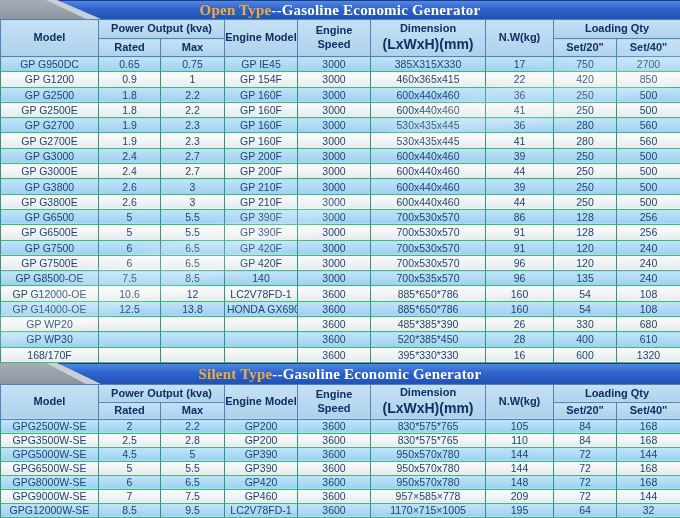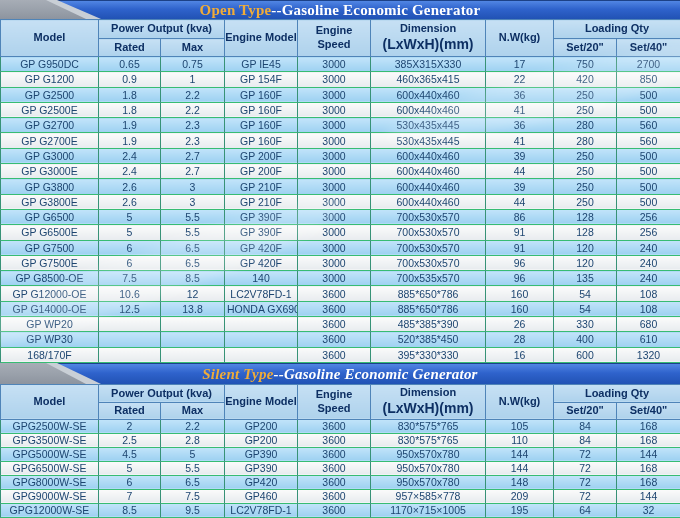--- a/index.html
+++ b/index.html
@@ -1,21 +1,21 @@
 <!DOCTYPE html>
 <html style="--gold: #f0ac38; --rowblue2: #9dd1f1;"><head>
 <meta charset="utf-8">
 <style>
   html,body{margin:0;padding:0;}
   body{font-family:"Liberation Sans",sans-serif;background:#7e8690;}
   #page{position:relative;width:680px;height:518px;margin:0 auto;background:#22c55e;overflow:hidden;}
 
   
   .title-bar{position:relative;width:680px;height:19px;background:linear-gradient(180deg,#a7adb6 0%,#99a0aa 55%,#8d949f 100%);overflow:hidden;}
-  .title-bar.tall{height:21px;font-style:italic;}
+  .title-bar.tall{height:21px;}
   .title-swoosh{position:absolute;inset:0;background:#c9cfd6;clip-path:polygon(46px 0,60px 0,104px 100%,86px 100%);}
   .title-blue{position:absolute;inset:0;background:linear-gradient(180deg,#5186e4 0%,#2f63cc 45%,#2152b4 100%);clip-path:polygon(57px 0,100% 0,100% 100%,101px 100%);border-top:1px solid #1c4187;box-sizing:border-box;text-align:center;}
   .title-text{font-family:"Liberation Serif",serif;font-weight:bold;font-size:15px;line-height:18px;color:#fff;letter-spacing:.2px;white-space:nowrap;}
   .tall .title-text{line-height:20px;}
   .title-hl{color:var(--gold,#f0ac38);}
   .title-rest{color:#ffffff;}
 
   
   table{width:680px;border-collapse:collapse;table-layout:fixed;}
   col.c-model{width:98px;}col.c-rated{width:62px;}col.c-max{width:64px;}

